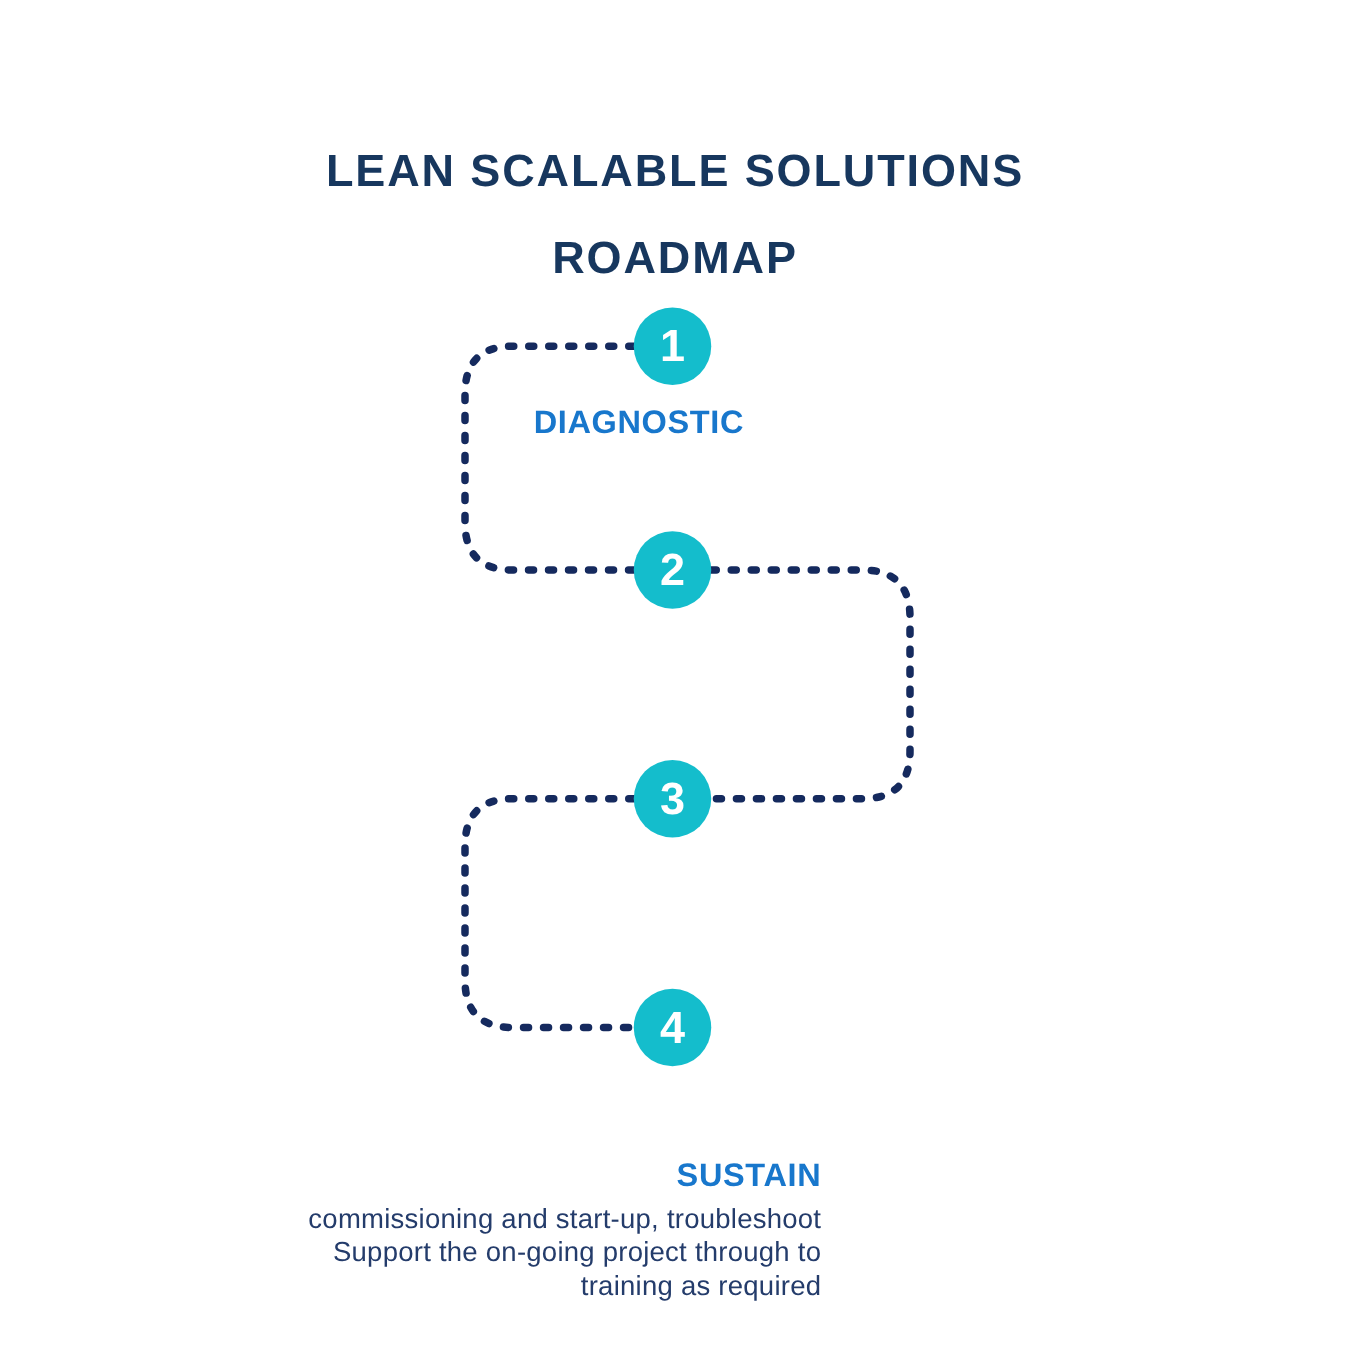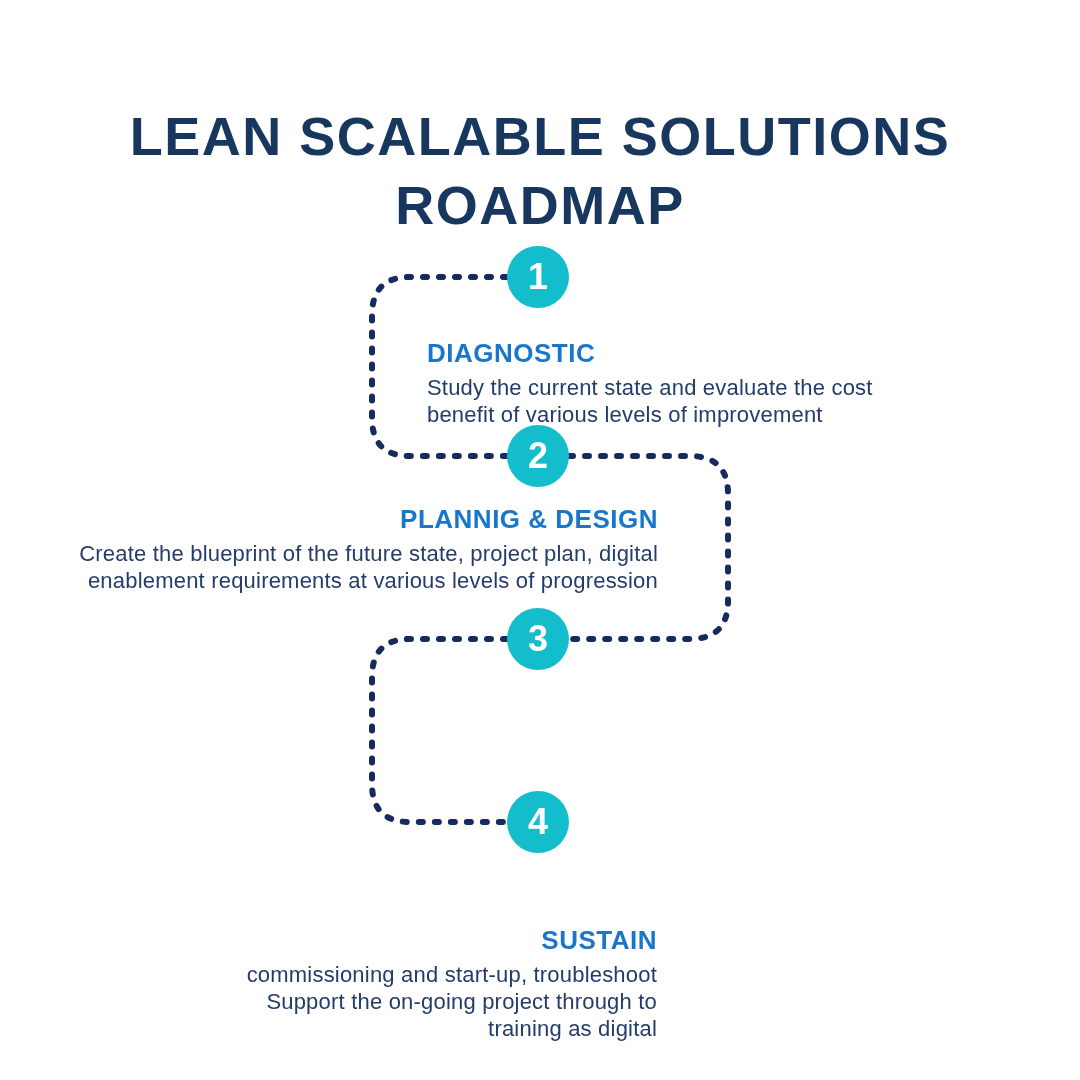--- a/index.html
+++ b/index.html
@@ -15,21 +15,21 @@
     font-family: "Liberation Sans", sans-serif;
     overflow: hidden;
   }
   .title {
     position: absolute;
     left: 0;
     top: 102px;
     width: 1080px;
     margin: 0;
     text-align: center;
-    font-size: 54px;
+    font-size: 36px;
     line-height: 69px;
     font-weight: 700;
     letter-spacing: 1.5px;
     color: var(--title-color, #17375E);
   }
   .title-line { display: block; }
   .path-layer {
     position: absolute;
     left: 0;
     top: 0;
@@ -104,39 +104,28 @@
   <div class="node" style="left:507px; top:425px;">
     <span class="node-number">2</span>
   </div>
   <div class="node" style="left:507px; top:608px;">
     <span class="node-number">3</span>
   </div>
   <div class="node" style="left:507px; top:791px;">
     <span class="node-number">4</span>
   </div>
 
-  <section class="step step-left" style="left:427px; top:322px;margin-top:16px;">
+  <section class="step step-left" style="left:427px; top:322px;">
     <h2 class="step-heading">DIAGNOSTIC</h2>
-    <p class="step-body">
-      <span class="ln">Study the current state and evaluate the cost</span>
-      <span class="ln">benefit of various levels of improvement</span>
-    </p>
   </section>
 
-  <section class="step step-right" style="right:422px; top:504px;">
-    <h2 class="step-heading">PLANNIG &amp; DESIGN</h2>
-    <p class="step-body">
-      <span class="ln">Create the blueprint of the future state, project plan, digital</span>
-      <span class="ln">enablement requirements at various levels of progression</span>
-    </p>
-  </section>
 
 
   <section class="step step-right" style="right:423px; top:925px;">
     <h2 class="step-heading">SUSTAIN</h2>
     <p class="step-body">
       <span class="ln">commissioning and start-up, troubleshoot</span>
       <span class="ln">Support the on-going project through to</span>
-      <span class="ln">training as digital</span>
+      <span class="ln">training as required</span>
     </p>
   </section>
 
 </div>
 
 </body></html>

